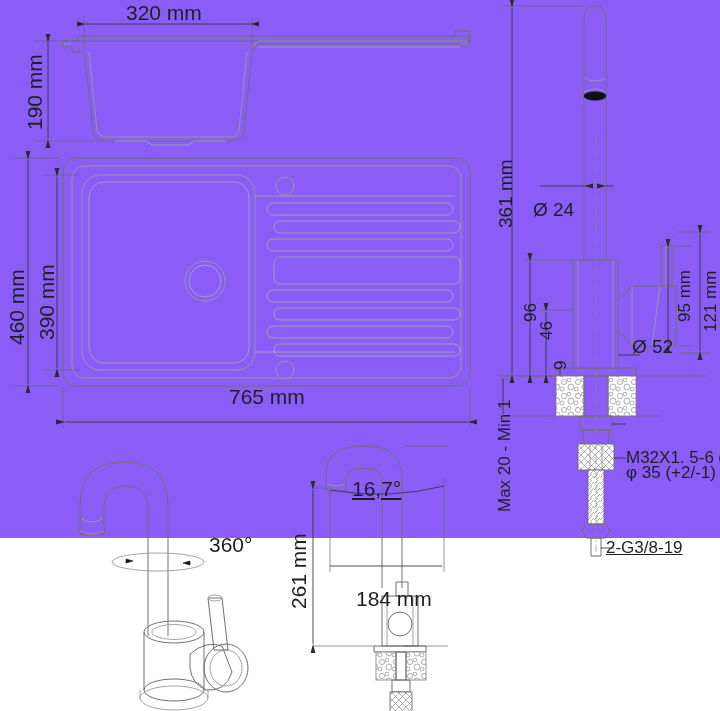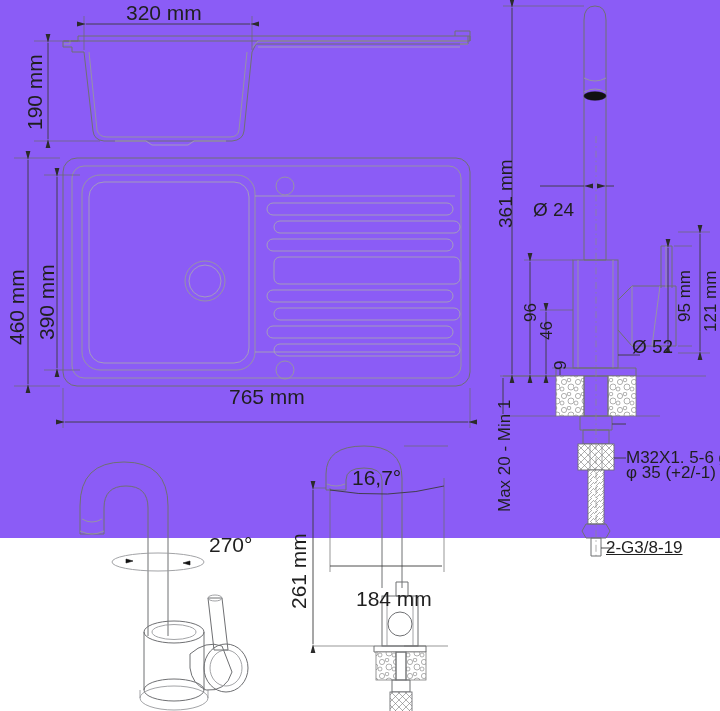--- a/index.html
+++ b/index.html
@@ -344,21 +344,21 @@
   <div class="dimtext t-md rot90" style="left:702px; top:332px;">121 mm</div>
 
   <div class="dimtext t-md rot90" style="left:496px; top:512px;">Max 20 - Min 1</div>
 
   <div class="dimtext t-md" style="left:626px; top:416px;margin-top:48px;">φ 35 (+2/-1)</div>
 
   <div class="dimtext t-md" style="left:626px; top:449px;">M32X1. 5-6 g</div>
 
   <div class="dimtext t-md" style="left:606px; top:539px;text-decoration:underline;">2-G3/8-19</div>
 
-  <div class="dimtext t-xl" style="left:209px; top:534px;">270°</div>
+  <div class="dimtext t-xl" style="left:209px; top:534px;">360°</div>
 
   <div class="dimtext t-xl rot90" style="left:288px; top:609px;">261 mm</div>
 
   <div class="dimtext t-xl" style="left:336px; top:588px;margin-left:20px;">184 mm</div>
 
-  <div class="dimtext t-xl" style="left:352px; top:467px;">16,7°</div>
+  <div class="dimtext t-xl" style="left:352px; top:478px;text-decoration:underline;">16,7°</div>
 
 </div>
 
 </body></html>

